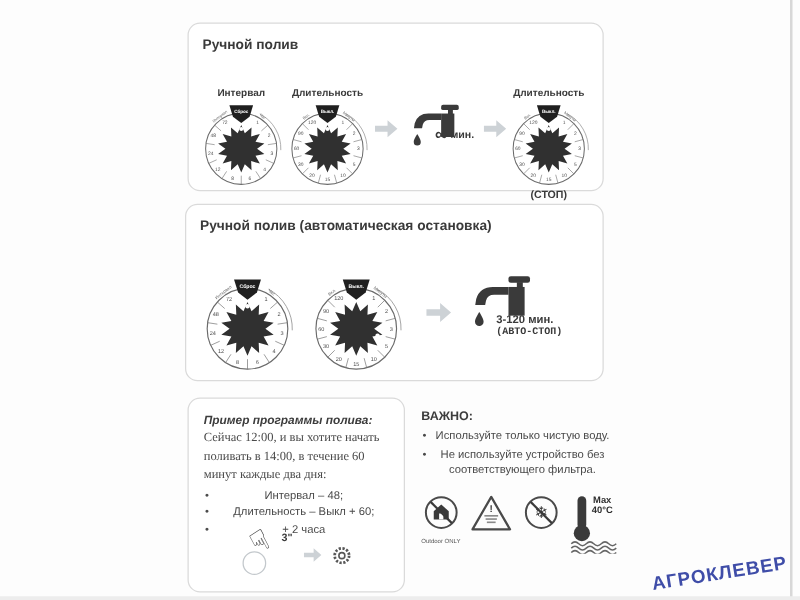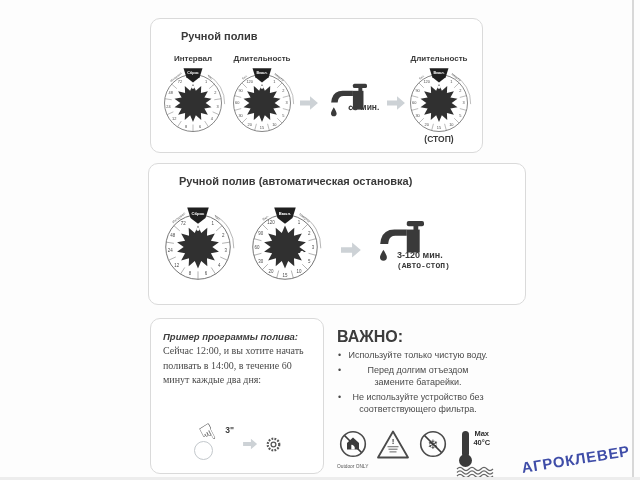--- a/index.html
+++ b/index.html
@@ -3,25 +3,25 @@
 <meta charset="utf-8">
 <style>
   html,body{margin:0;padding:0;background:#ffffff;}
   .stage{position:relative;width:640px;height:480px;background:#fdfdfd;overflow:hidden;
          font-family:"Liberation Sans",sans-serif;color:#3c3c3c;}
   .page-edge-right{position:absolute;left:632px;top:0;width:2px;height:480px;background:#d8d8d8;}
   .page-edge-bottom{position:absolute;left:0;top:477px;width:640px;height:3px;background:#ededed;}
 
   .panel{position:absolute;background:#fff;border:1px solid #dadada;border-radius:10px;}
   #panel-manual{left:150px;top:18px;width:331px;height:133px;}
-  #panel-auto{left:148px;top:163px;width:333px;height:140px;padding-left:43px;}
+  #panel-auto{left:148px;top:163px;width:333px;height:140px;}
   #panel-example{left:150px;top:318px;width:172px;height:154px;}
-  .panel-title{position:absolute;left:30px;top:11px;margin:0;font-size:11px;font-weight:bold;color:#3a3a3a;}
-
-  .dial-block{position:absolute;text-align:center;}
+  .panel-title{position:absolute;left:11px;top:11px;margin:0;font-size:11px;font-weight:bold;color:#3a3a3a;}
+
+  .dial-block{position:absolute;text-align:center;margin-top:16px;}
   .dial-title{font-size:8px;font-weight:bold;height:12px;line-height:12px;color:#3a3a3a;}
   .dial-caption{font-size:8.5px;font-weight:bold;color:#3a3a3a;margin-top:-7px;text-align:center;}
   .dial-svg{display:block;}
 
   .flow-arrow{position:absolute;}
   .faucet{position:absolute;}
   .flow-label{position:absolute;font-size:8.5px;font-weight:bold;color:#3a3a3a;white-space:nowrap;}
   .flow-label .inf{font-size:14px;font-weight:bold;vertical-align:-2px;}
   .flow-text{position:absolute;font-size:9px;font-weight:bold;color:#3a3a3a;line-height:1.25;white-space:nowrap;}
   .flow-text .sub{font-weight:bold;font-size:8px;font-family:Liberation Mono, monospace;}
@@ -35,21 +35,21 @@
   ul.dotlist li::before{content:"•";position:absolute;left:-9px;color:#4a4a4a;}
   .press-row{position:absolute;left:0;right:0;top:108px;display:flex;align-items:center;justify-content:center;gap:7px;}
   .press-icon{position:relative;width:44px;height:34px;}
   .press-circle{position:absolute;left:2px;bottom:1px;width:17px;height:17px;border:1.5px solid #c3c8cc;border-radius:50%;}
   .press-hand{position:absolute;left:9px;top:-5px;font-size:23px;color:#3a3a3a;transform:rotate(-28deg);line-height:1;}
   .press-count{position:absolute;right:2px;top:-2px;font-size:8.5px;font-weight:bold;color:#3a3a3a;}
   .ex-caption{position:absolute;left:0;right:0;top:136px;text-align:center;font-size:8.5px;color:#555;}
 
   
   #important{position:absolute;left:337px;top:328px;width:152px;}
-  .imp-title{font-size:16px;font-weight:bold;margin:0 0 3px 0;}
+  .imp-title{font-size:10px;font-weight:bold;margin:0 0 3px 0;}
   #important ul.dotlist li{margin:2px 0;line-height:1.4;}
   .imp-icons{display:flex;align-items:flex-start;gap:8px;margin-top:13px;}
   .imp-icon{position:relative;text-align:center;}
   .imp-icon-label{font-size:4.8px;color:#555;margin-top:1px;white-space:nowrap;}
   .temp-label{position:absolute;left:17px;top:1px;font-size:7.5px;font-weight:bold;color:#2f2f2f;line-height:1.15;text-align:center;}
 
   #logo{position:absolute;left:523px;top:459px;font-size:15px;font-weight:bold;
         color:#3f4da8;letter-spacing:0.8px;transform:rotate(-9deg);transform-origin:left bottom;white-space:nowrap;}
 </style>
 </head>
@@ -270,20 +270,25 @@
     <div class="flow-text" style="left:248px;top:86px;">
       <div>3-120 мин.</div>
       <div class="sub">(АВТО-СТОП)</div>
     </div>
   </section>
 
   <section class="panel" id="panel-example">
     <div class="inner">
       <h3 class="ex-title">Пример программы полива:</h3>
       <div class="ex-body">Сейчас 12:00, и вы хотите начать поливать в 14:00, в течение 60 минут каждые два дня:</div>
+      <ul class="dotlist">
+        <li>Интервал – 48;</li>
+        <li>Длительность – Выкл + 60;</li>
+        <li>+ 2 часа</li>
+      </ul>
     </div>
     <div class="press-row">
       <div class="press-icon">
         <span class="press-circle"></span>
         <span class="press-hand">☟</span>
         <span class="press-count">3"</span>
       </div>
       <svg width="15" height="14" viewBox="0 0 18 17">
         <polygon points="0,6.2 9.5,6.2 9.5,2 17,8.5 9.5,15 9.5,10.8 0,10.8" fill="#cdd2d6"></polygon>
       </svg>
@@ -291,21 +296,20 @@
         <circle cx="10" cy="10" r="6.8" fill="none" stroke="#565656" stroke-width="2.6" stroke-dasharray="2.1 1.5"></circle>
         <circle cx="10" cy="10" r="2.8" fill="none" stroke="#565656" stroke-width="1.5"></circle>
       </svg>
     </div>
   </section>
 
   <section id="important">
     <h3 class="imp-title">ВАЖНО:</h3>
     <ul class="dotlist">
       <li>Используйте только чистую воду.</li>
-      <li>Перед долгим отъездом замените батарейки.</li>
       <li>Не используйте устройство без соответствующего фильтра.</li>
     </ul>
     <div class="imp-icons">
       <div class="imp-icon">
         <svg width="30" height="30" viewBox="0 0 30 30">
           <circle cx="15" cy="15" r="12.3" fill="none" stroke="#4a4a4a" stroke-width="1.6"></circle>
           <path d="M9,14 L15,8.5 L21,14 L21,20.5 L9,20.5 Z" fill="#3a3a3a"></path>
           <rect x="13.3" y="15.8" width="3.4" height="4.7" fill="#fff"></rect>
           <line x1="6.5" y1="6.5" x2="23.5" y2="23.5" stroke="#3a3a3a" stroke-width="1.7"></line>
         </svg>

